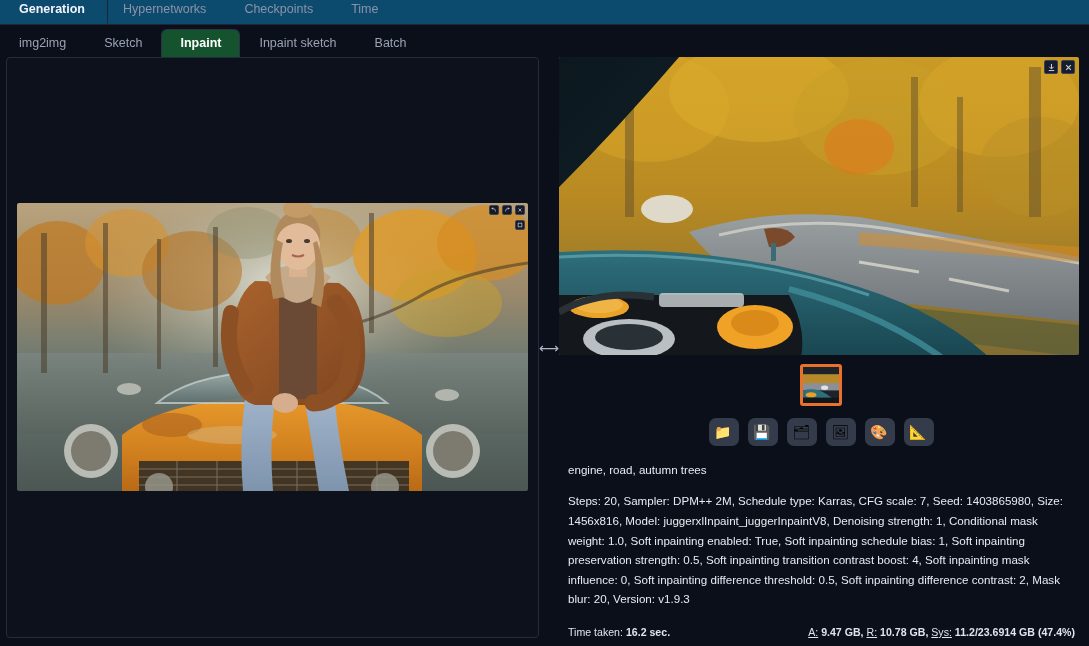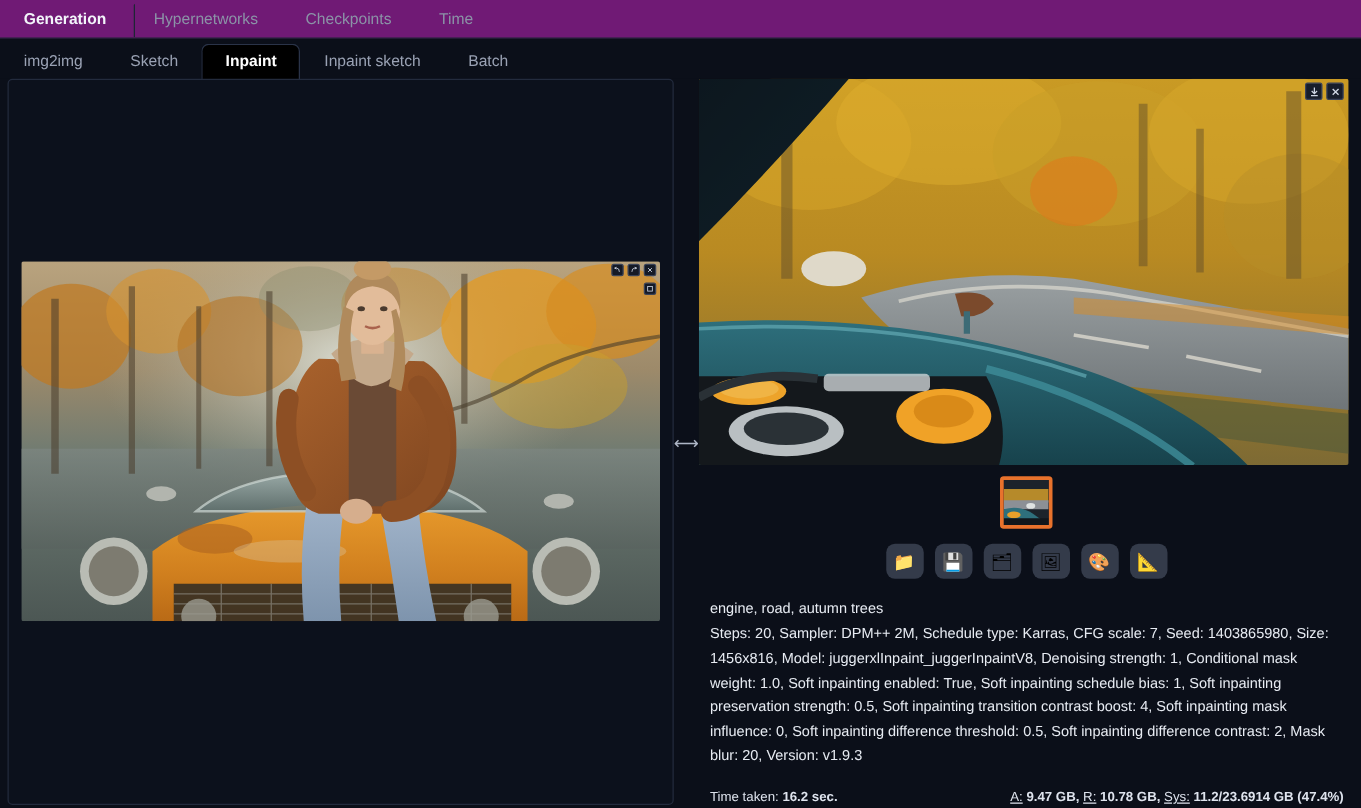--- a/index.html
+++ b/index.html
@@ -8,23 +8,23 @@
     width: 1089px; height: 646px;
     background: #0b0f19;
     font-family: "Liberation Sans", sans-serif;
     overflow: hidden;
   }
 
   
   .main-tabs {
     display: flex;
     align-items: flex-end;
-    height: 31px;
+    height: 25px;
     border-bottom: 1px solid #1e2535;
-    background: #701a75;
+    background: #0c4a6e;
     padding-left: 4px;
   }
   .main-tab {
     font-size: 12.5px;
     color: #8b93a7;
     padding: 4px 22px 6px 14px;
     line-height: 15px;
     white-space: nowrap;
     cursor: pointer;
     border: 1px solid transparent;
@@ -54,21 +54,21 @@
     border: 1px solid transparent;
     border-bottom: none;
     border-radius: 6px 6px 0 0;
     position: relative;
     top: 1px;
   }
   .sub-tab.active {
     color: #ffffff;
     font-weight: bold;
     border-color: #2a3348;
-    background: #000000;
+    background: #14532d;
     text-align: center;
   }
 
   
   .workspace {
     display: flex;
     height: 587px;
     padding: 0 6px 6px 6px;
     position: relative;
   }
@@ -218,21 +218,21 @@
   }
 
   
   .params {
     padding: 14px 8px 0 9px;
     color: #e7ebf2;
     font-size: 11.6px;
     line-height: 19.6px;
     max-width: 524px;
   }
-  .params .prompt { display: block; margin-bottom: 1px; }
+  .params .prompt { display: block; margin-bottom: 12px; }
   .params .meta { display: block; }
 
   .stats {
     display: flex;
     justify-content: space-between;
     align-items: baseline;
     padding: 17px 8px 0 9px;
     font-size: 10.6px;
     color: #dfe4ee;
   }

